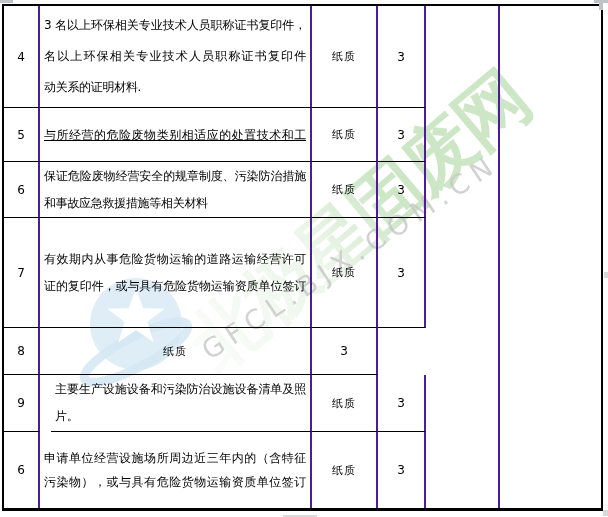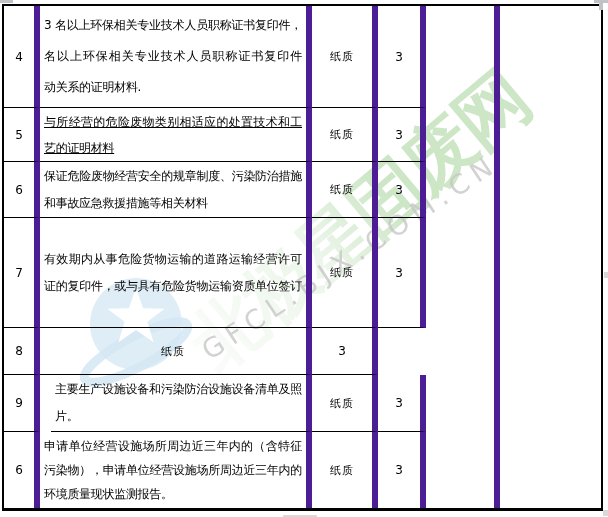--- a/index.html
+++ b/index.html
@@ -30,21 +30,21 @@
   
   .tbl{
     position:absolute;left:2px;top:4px;width:601px;z-index:1;
     box-sizing:border-box;border:2px solid #000;border-bottom-width:3px;
     display:grid;
     grid-template-columns:36px 272px 66px 48px 74px 1fr;
     grid-template-rows:102px 54px 56px 110px 47px 57px 76px;
     background:transparent;
   }
   .cell{
-    box-sizing:border-box;border-right:6px solid #4c1d95;border-bottom:1px solid #000;
+    box-sizing:border-box;border-right:2px solid #4c1d95;border-bottom:1px solid #000;
     display:flex;align-items:center;justify-content:center;background:transparent;
   }
   .cell.num{font-size:12px;}
   .cell.desc{
     flex-direction:column;align-items:stretch;justify-content:center;
     padding:0 4px;font-size:12px;letter-spacing:-0.3px;
   }
   .desc-line{text-align:justify;text-align-last:justify;white-space:nowrap;overflow:hidden;}
   .desc-line.last{text-align-last:left;}
   .cell.medium{font-size:11px;letter-spacing:1px;}
@@ -77,21 +77,20 @@
       <div class="cell desc" style="grid-row: 1; line-height: 31px;">
         <div class="desc-line">3 名以上环保相关专业技术人员职称证书复印件，</div>
         <div class="desc-line">名以上环保相关专业技术人员职称证书复印件</div>
         <div class="desc-line last">动关系的证明材料.</div>
       </div>
       <div class="cell medium" style="grid-row: 1;">纸质</div>
       <div class="cell copies" style="grid-row: 1;">3</div>
       <div class="cell num" style="grid-row: 2;">5</div>
       <div class="cell desc" style="grid-row: 2; line-height: 26px; text-decoration: underline;">
         <div class="desc-line">与所经营的危险废物类别相适应的处置技术和工</div>
-        <div class="desc-line last">艺的证明材料</div>
       </div>
       <div class="cell medium" style="grid-row: 2;">纸质</div>
       <div class="cell copies" style="grid-row: 2;">3</div>
       <div class="cell num" style="grid-row: 3;">6</div>
       <div class="cell desc" style="grid-row: 3; line-height: 27px;">
         <div class="desc-line">保证危险废物经营安全的规章制度、污染防治措施</div>
         <div class="desc-line last">和事故应急救援措施等相关材料</div>
       </div>
       <div class="cell medium" style="grid-row: 3;">纸质</div>
       <div class="cell copies" style="grid-row: 3;">3</div>
@@ -108,22 +107,21 @@
       <div class="cell num" style="grid-row: 6;">9</div>
       <div class="cell desc" style="grid-row: 6; line-height: 27px; margin-left: 11px;">
         <div class="desc-line">主要生产设施设备和污染防治设施设备清单及照</div>
         <div class="desc-line last">片。</div>
       </div>
       <div class="cell medium" style="grid-row: 6;">纸质</div>
       <div class="cell copies" style="grid-row: 6;">3</div>
       <div class="cell num" style="grid-row: 7; border-bottom: none;">6</div>
       <div class="cell desc" style="grid-row: 7; border-bottom: none; line-height: 24px;">
         <div class="desc-line">申请单位经营设施场所周边近三年内的（含特征</div>
-        <div class="desc-line">污染物），申请单位经营设施场所周边近三年内的</div>
-        <div class="desc-line last">环境质量现状监测报告。</div>
+        <div class="desc-line">污染物），或与具有危险货物运输资质单位签订</div>
       </div>
       <div class="cell medium" style="grid-row: 7; border-bottom: none;">纸质</div>
       <div class="cell copies" style="grid-row: 7; border-bottom: none;">3</div>
       <div class="cell empty-col" style="grid-area: 1 / 5 / span 7;"></div>
       <div class="cell empty-col lastcol" style="grid-area: 1 / 6 / span 7;"></div>
     </div>
 
   <div class="af" style="left:0;top:0;width:13px;height:3px;"></div>
   <div class="af" style="left:594px;top:0;width:14px;height:3px;"></div>
   <div class="af" style="left:599px;top:3px;width:4px;height:7px;"></div>

